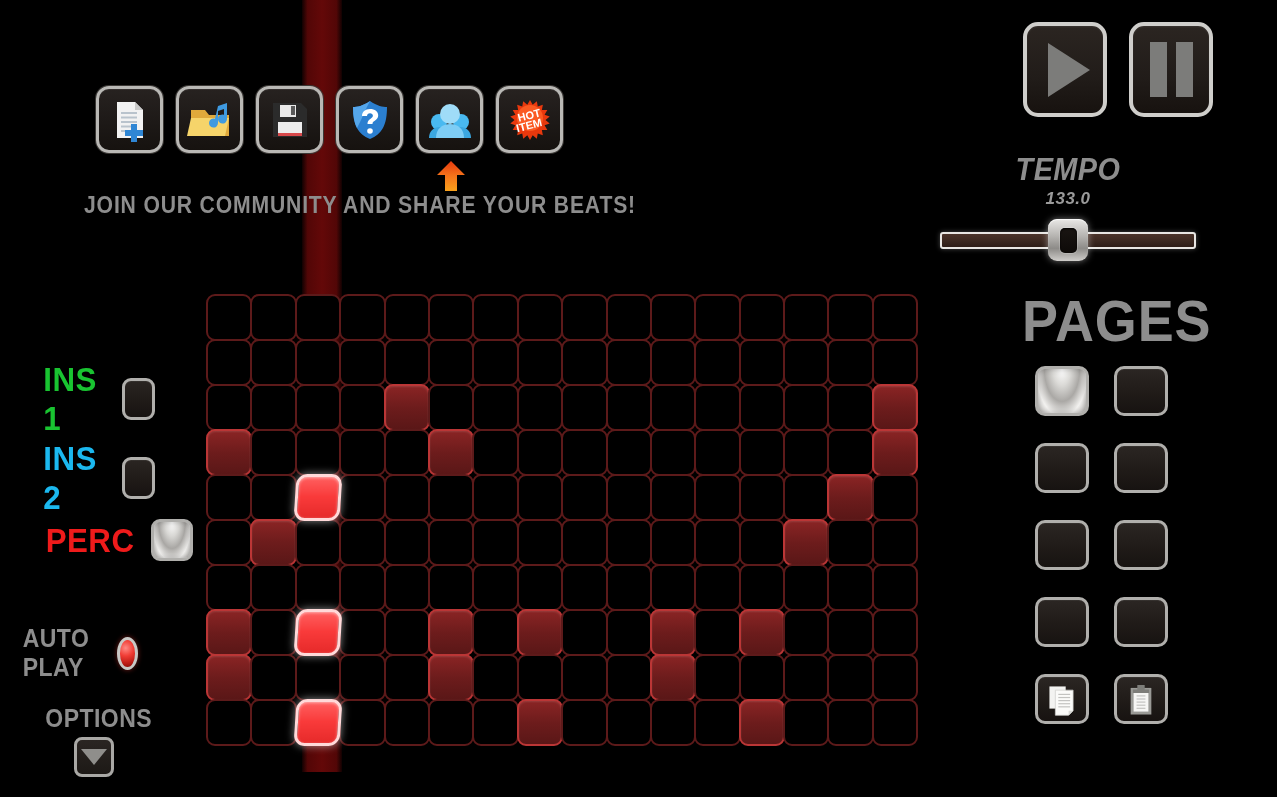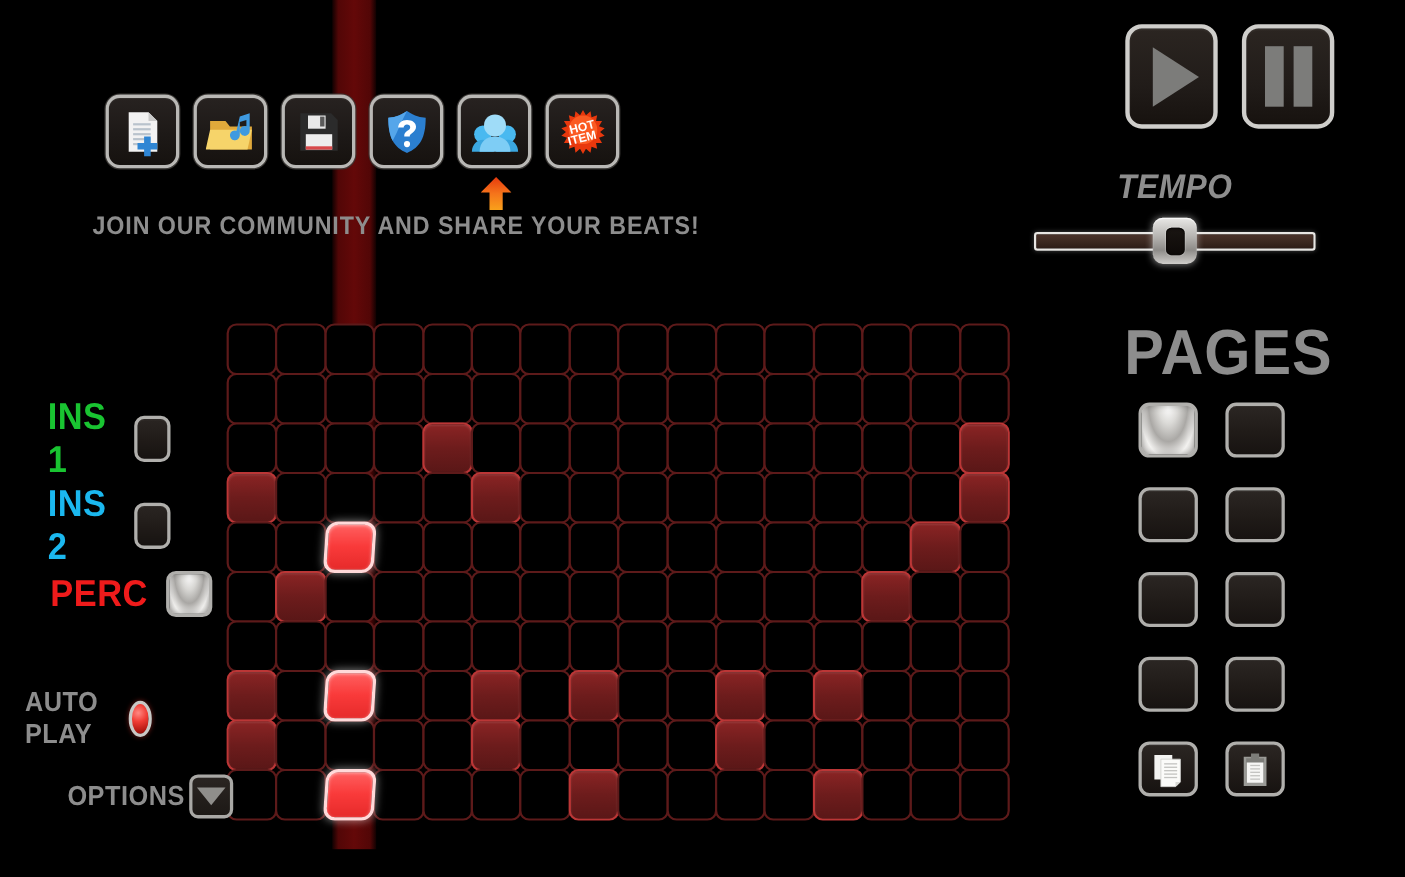--- a/index.html
+++ b/index.html
@@ -261,20 +261,21 @@
       <div class="pause-bars">
           <i></i>
           <i></i>
         </div>
     </div>
   </div>
 
 
   <div class="slider-group" style="left:940px; top:152px; width:256px;font-style:italic;">
     <div class="slider-label">TEMPO</div>
+    <div class="slider-value">133.0</div>
     <div class="slider-track-wrap" style="margin-top:10px;">
       <div class="slider-track"></div>
       <div class="slider-knob" id="tempoKnob" style="left: 50%;"></div>
     </div>
   </div>
 
   <div class="rail">
     <div class="rail-row" id="railIns1" style="left:38px; top:360px;">
       <div class="rail-name" id="ins1Label" style="color: rgb(25, 196, 49);">INS 1</div>
       <div class="sq-btn" id="ins1Btn"></div>
@@ -286,21 +287,21 @@
     <div class="rail-row" id="railPerc" style="left:38px; top:519px;">
       <div class="rail-name" id="percLabel" style="color: rgb(239, 27, 27);">PERC</div>
       <div class="sq-btn on" id="percBtn"></div>
     </div>
 
     <div class="rail-row" style="left:16px; top:624px;align-items:center;">
       <div class="rail-name small">AUTO PLAY</div>
       <div class="led"></div>
     </div>
 
-    <div class="rail-row" style="left:52px; top:704px; gap:4px;">
+    <div class="rail-row" style="left:36px; top:704px; gap:4px;flex-direction:column;">
       <div class="rail-name small">OPTIONS</div>
       <div class="tri-btn">
         <i></i>
       </div>
     </div>
   </div>
 
   <div class="grid" id="grid">
       <div class="grid-row">
         <div class="cell"></div>

